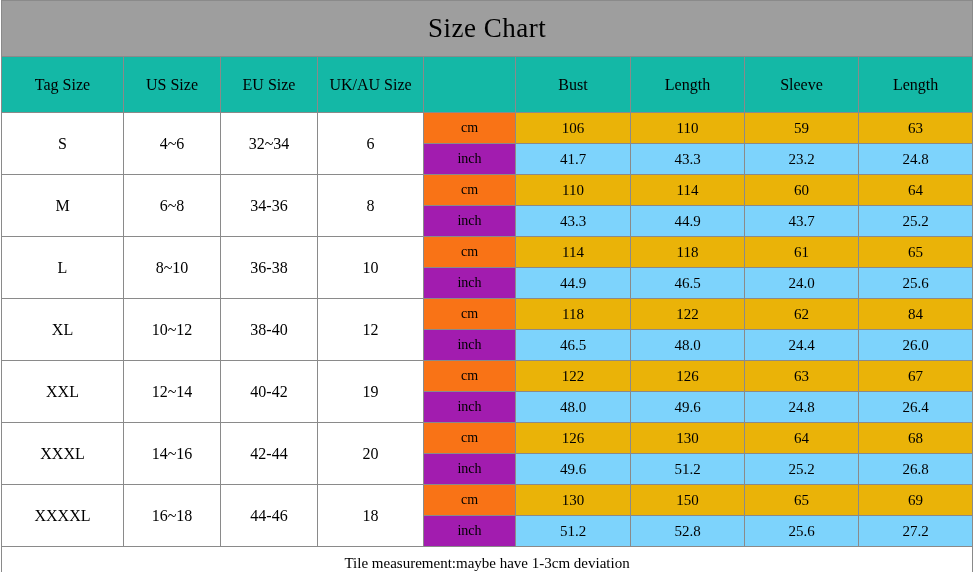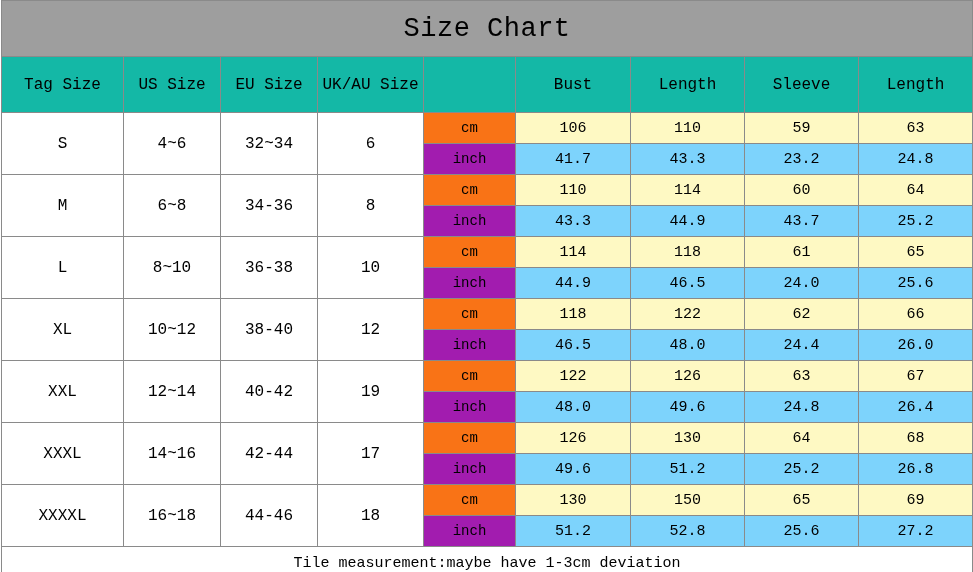--- a/index.html
+++ b/index.html
@@ -12,21 +12,20 @@
     height: 572px;
     font-family: "Liberation Serif", serif;
     color: #000000;
     overflow: hidden;
   }
   #chart-wrap {
     width: 973px;
     height: 572px;
     position: relative;
     box-sizing: border-box;
-    font-family: Liberation Mono, monospace;
   }
   table.size-chart {
     border-collapse: collapse;
     width: 971px;
     margin: 0 1px;
     table-layout: fixed;
   }
   table.size-chart td, table.size-chart th {
     border: 1px solid #8a8a8a;
     text-align: center;
@@ -53,21 +52,21 @@
     font-size: 16px;
   }
   .unit-cell {
     height: 30px;
     font-size: 14px;
     background: #f97316;
   }
   .val-cell {
     height: 30px;
     font-size: 15px;
-    background: #fef9c3;
+    background: #eab308;
   }
   tr.inch-row .unit-cell,
   tr.inch-row .val-cell {
     background: #7dd3fc;
   }
   tr.inch-row .unit-cell {
     background: #a21caf;
   }
   .note-cell {
     height: 32px;
@@ -166,21 +165,21 @@
 
       <tr class="cm-row">
         <td class="size-cell" rowspan="2">XL</td>
         <td class="size-cell" rowspan="2">10~12</td>
         <td class="size-cell" rowspan="2">38-40</td>
         <td class="size-cell" rowspan="2">12</td>
         <td class="unit-cell">cm</td>
         <td class="val-cell">118</td>
         <td class="val-cell">122</td>
         <td class="val-cell">62</td>
-        <td class="val-cell">66</td>
+        <td class="val-cell">84</td>
       </tr>
       <tr class="inch-row">
         <td class="unit-cell">inch</td>
         <td class="val-cell">46.5</td>
         <td class="val-cell">48.0</td>
         <td class="val-cell">24.4</td>
         <td class="val-cell">26.0</td>
       </tr>
 
       <tr class="cm-row">
@@ -199,21 +198,21 @@
         <td class="val-cell">48.0</td>
         <td class="val-cell">49.6</td>
         <td class="val-cell">24.8</td>
         <td class="val-cell">26.4</td>
       </tr>
 
       <tr class="cm-row">
         <td class="size-cell" rowspan="2">XXXL</td>
         <td class="size-cell" rowspan="2">14~16</td>
         <td class="size-cell" rowspan="2">42-44</td>
-        <td class="size-cell" rowspan="2">17</td>
+        <td class="size-cell" rowspan="2">20</td>
         <td class="unit-cell">cm</td>
         <td class="val-cell">126</td>
         <td class="val-cell">130</td>
         <td class="val-cell">64</td>
         <td class="val-cell">68</td>
       </tr>
       <tr class="inch-row">
         <td class="unit-cell">inch</td>
         <td class="val-cell">49.6</td>
         <td class="val-cell">51.2</td>

